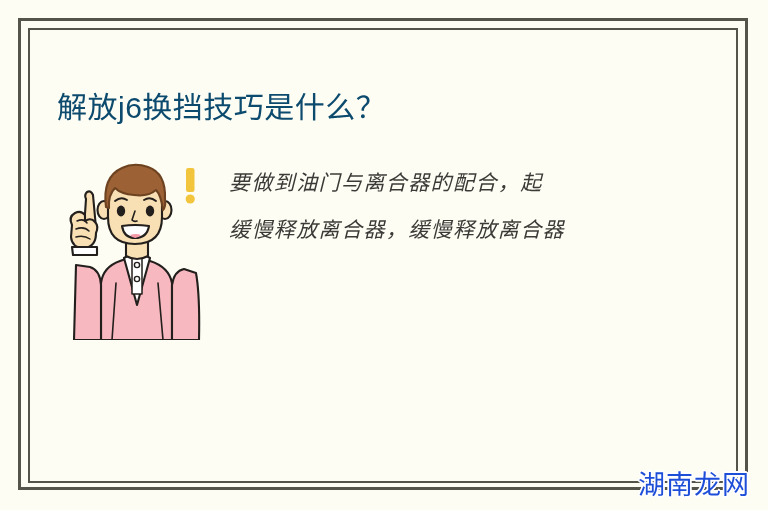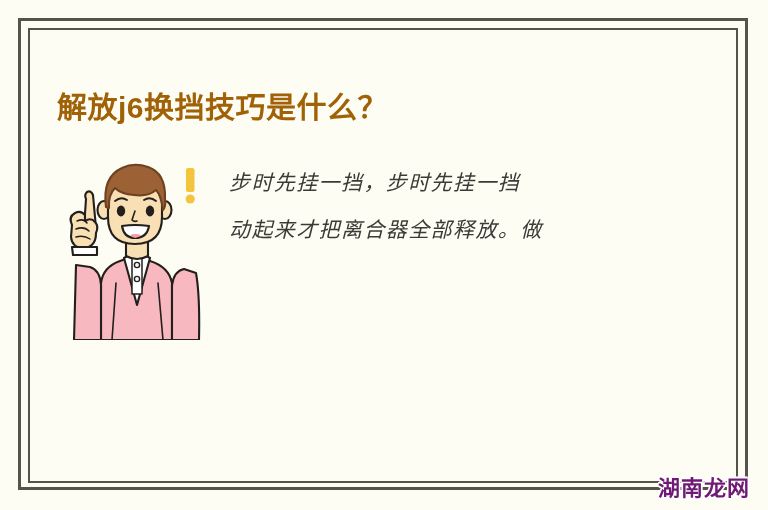--- a/index.html
+++ b/index.html
@@ -45,23 +45,23 @@
   }
 
   
   .title {
     position: absolute;
     left: 57px;
     top: 68px;
     font-size: 30px;
     line-height: 40px;
     letter-spacing: 0.5px;
-    color: #a16207;
+    color: #0c4a6e;
     font-family: "Liberation Sans", "DejaVu Sans", sans-serif;
-    font-weight: 700;
+    font-weight: 400;
     white-space: nowrap;
   }
 
   
   .content {
     position: absolute;
     left: 57px;
     top: 150px;
     width: 620px;
     height: 230px;
@@ -98,24 +98,24 @@
   .body-line {
     display: block;
     white-space: nowrap;
   }
 
   
   .watermark {
     position: absolute;
     right: 18px;
     bottom: 8px;
-    font-size: 22px;
-    font-weight: bold;
+    font-size: 27px;
+    font-weight: normal;
     letter-spacing: 1px;
-    color: #701a75;
+    color: #1d4ed8;
     font-family: "DejaVu Sans", "Liberation Sans", sans-serif;
     text-shadow:
        1.6px 0 0 #ffffff, -1.6px 0 0 #ffffff,
        0 1.6px 0 #ffffff, 0 -1.6px 0 #ffffff,
        1.2px 1.2px 0 #ffffff, -1.2px 1.2px 0 #ffffff,
        1.2px -1.2px 0 #ffffff, -1.2px -1.2px 0 #ffffff;
     white-space: nowrap;
   }
 </style>
 </head>
@@ -183,21 +183,21 @@
         </g>
 
         <g>
           <rect x="126" y="13" width="8.5" height="24" rx="2.2" fill="#f2c53d" stroke="none"></rect>
           <circle cx="130.2" cy="44" r="4.6" fill="#f2c53d" stroke="none"></circle>
         </g>
       </svg>
     </div>
 
     <div class="body-text">
-      <span class="body-line">步时先挂一挡，步时先挂一挡</span>
-      <span class="body-line">动起来才把离合器全部释放。做</span>
+      <span class="body-line">要做到油门与离合器的配合，起</span>
+      <span class="body-line">缓慢释放离合器，缓慢释放离合器</span>
     </div>
 
   </div>
 
   <div class="watermark">湖南龙网</div>
 
 </div>
 
 </body></html>

